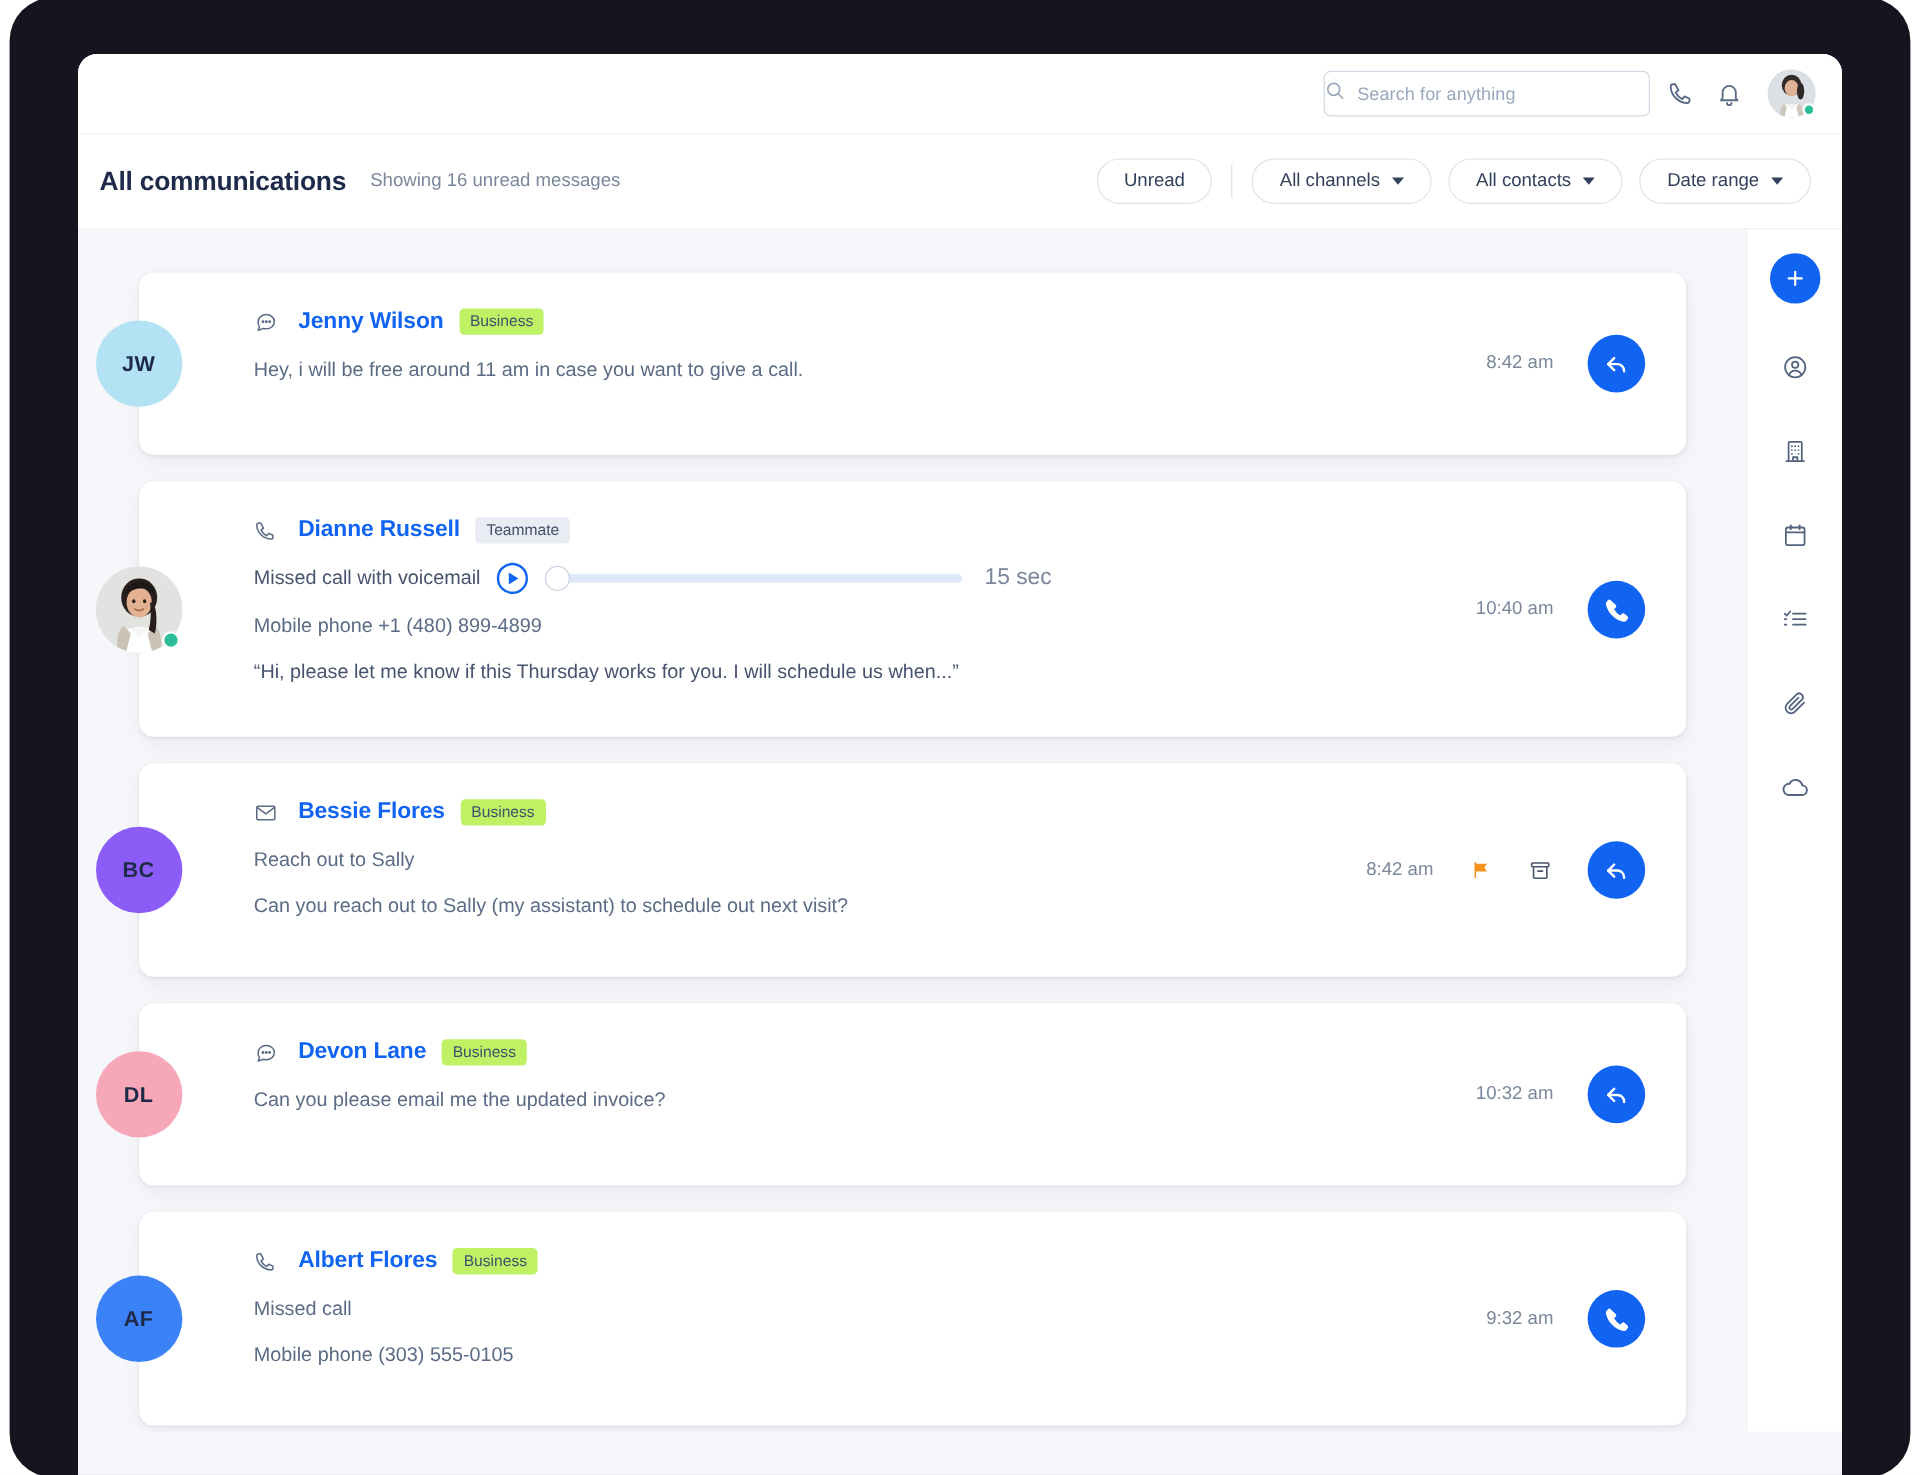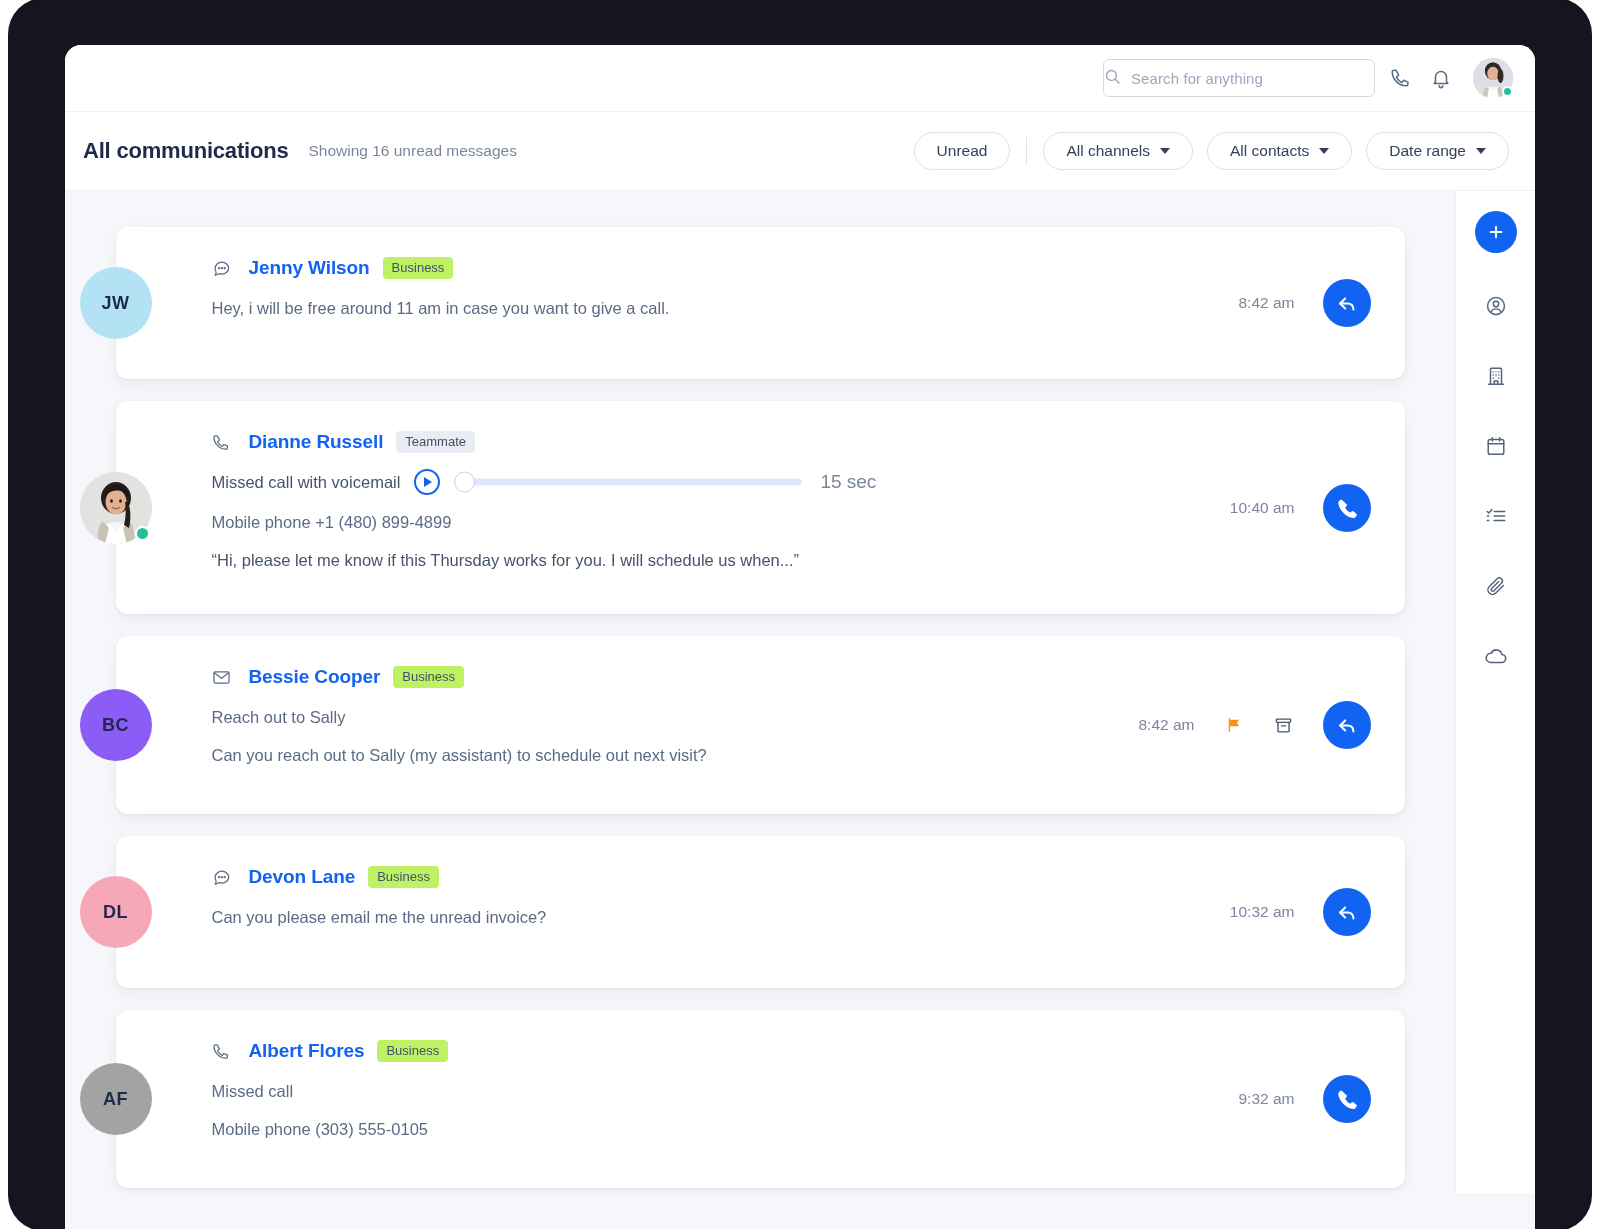--- a/index.html
+++ b/index.html
@@ -485,21 +485,21 @@
           <span>BC</span>
         </div>
         <div class="card-main">
           <div class="name-row">
             <span class="chan-icon">
               <svg width="19" height="19" viewBox="0 0 24 24" fill="none" stroke="#5b6b85" stroke-width="1.6" stroke-linecap="round" stroke-linejoin="round">
                 <rect x="2.5" y="5" width="19" height="14" rx="1.5"></rect>
                     <polyline points="2.8,6 12,13 21.2,6"></polyline>
               </svg>
             </span>
-            <span class="name">Bessie Cooper</span>
+            <span class="name">Bessie Flores</span>
             <span class="tag business">Business</span>
           </div>
           <div class="line first">Reach out to Sally</div>
           <div class="line">Can you reach out to Sally (my assistant) to schedule out next visit?</div>
         </div>
         <div class="card-right">
           <span class="time">8:42 am</span>
           <span class="mini-icon">
             <svg width="18" height="18" viewBox="0 0 24 24" fill="#f7941e">
               <path d="M5 3v18h1.8v-7.4h12L16 9.3l2.8-4.3H6.8V3z"></path>
@@ -531,35 +531,35 @@
               <svg width="19" height="19" viewBox="0 0 24 24" fill="none" stroke="#5b6b85" stroke-width="1.6" stroke-linecap="round" stroke-linejoin="round">
                 <path d="M21 11.5a8.5 7.5 0 0 1-8.5 7.5 9.6 9.6 0 0 1-3-.5L4 20.5l1.3-3.6A7.3 7.3 0 0 1 4 11.5 8.5 7.5 0 0 1 12.5 4 8.5 7.5 0 0 1 21 11.5z"></path>
                 <circle cx="9" cy="11.5" r=".7" fill="#5b6b85"></circle>
                     <circle cx="12.5" cy="11.5" r=".7" fill="#5b6b85"></circle>
                     <circle cx="16" cy="11.5" r=".7" fill="#5b6b85"></circle>
               </svg>
             </span>
             <span class="name">Devon Lane</span>
             <span class="tag business">Business</span>
           </div>
-          <div class="line first">Can you please email me the unread invoice?</div>
+          <div class="line first">Can you please email me the updated invoice?</div>
         </div>
         <div class="card-right">
           <span class="time">10:32 am</span>
           <div class="action-btn">
             <svg width="22" height="22" viewBox="0 0 24 24" fill="none" stroke="#fff" stroke-width="2.2" stroke-linecap="round" stroke-linejoin="round">
               <polyline points="10,7 4.5,12.5 10,18"></polyline>
                   <path d="M4.5 12.5h8.5a6 6 0 0 1 6 6v.5"></path>
             </svg>
           </div>
         </div>
       </div>
 
       <div class="card" style="min-height:178px">
-        <div class="card-av" style="background:#a3a3a3">
+        <div class="card-av" style="background:#3b82f6">
           <span>AF</span>
         </div>
         <div class="card-main">
           <div class="name-row">
             <span class="chan-icon">
               <svg width="19" height="19" viewBox="0 0 24 24" fill="none" stroke="#5b6b85" stroke-width="1.6" stroke-linecap="round" stroke-linejoin="round">
                 <path d="M6.5 3.5h-2a2 2 0 0 0-2 2c0 8 7 15 15 15a2 2 0 0 0 2-2v-2l-4.5-2-2 2.5a13 13 0 0 1-6-6l2.5-2z"></path>
               </svg>
             </span>
             <span class="name">Albert Flores</span>

